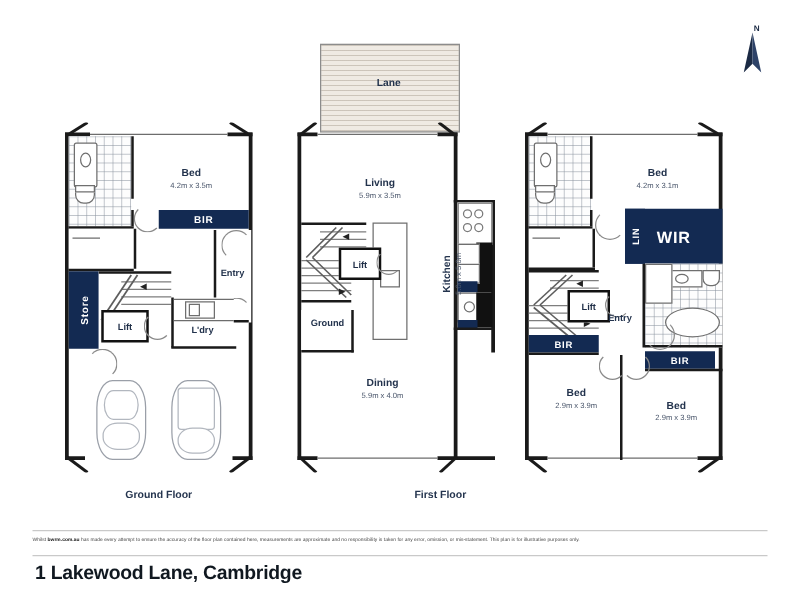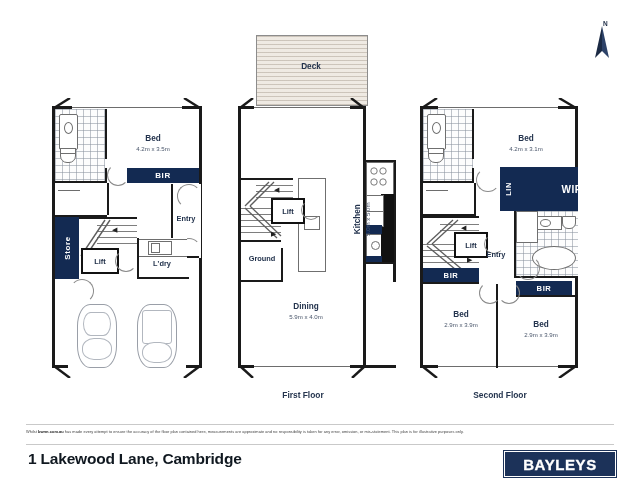--- a/index.html
+++ b/index.html
@@ -178,46 +178,51 @@
 
     <div class="dooric" style="left:18px;top:181px;width:22px;height:22px;transform:rotate(180deg);"></div>
 
     <div class="carbody" style="left:25px;top:206px;width:38px;height:62px;"></div>
     <div class="carin" style="left:31px;top:214px;width:26px;height:22px;"></div>
     <div class="carin" style="left:30px;top:240px;width:28px;height:20px;border-radius:12px/10px;"></div>
     <div class="carbody" style="left:85px;top:206px;width:38px;height:62px;"></div>
     <div class="carin" style="left:90px;top:212px;width:28px;height:32px;border-radius:3px;"></div>
     <div class="carin" style="left:90px;top:244px;width:28px;height:19px;border-radius:12px/10px;"></div>
 
+    <div class="floorlbl" style="left:-10px;top:292px;width:170px;">Ground Floor</div>
   </div>
 
   <div class="plan" id="first" style="left:238px;top:98px;width:160px;height:270px;">
 
     <div class="deckhatch" style="left:18px;top:-63px;width:110px;height:69px;"></div>
     <div class="lbl" style="left:33px;top:-36px;width:80px;">
-      <span class="nm">Deck</span>
+      <span class="nm">Lane</span>
     </div>
 
     <div class="wall" style="left:0;top:8px;width:3px;height:262px;"></div>
     <div class="wall" style="left:125px;top:8px;width:3px;height:122px;"></div>
     <div class="wall" style="left:0;top:8px;width:16px;height:3px;"></div>
     <div class="wall" style="left:112px;top:8px;width:16px;height:3px;"></div>
     <div class="thin" style="left:16px;top:9px;width:96px;height:1px;"></div>
     <svg style="position:absolute;left:0;top:0;" width="130" height="18">
       <line x1="2" y1="10" x2="15" y2="0" stroke="#1a1a1a" stroke-width="2.4"></line>
       <line x1="126" y1="10" x2="113" y2="0" stroke="#1a1a1a" stroke-width="2.4"></line>
     </svg>
     <div class="wall" style="left:0;top:267px;width:16px;height:3px;"></div>
     <div class="wall" style="left:112px;top:267px;width:46px;height:3px;"></div>
     <div class="thin" style="left:16px;top:268px;width:96px;height:1px;"></div>
     <svg style="position:absolute;left:0;top:258px;" width="130" height="22">
       <line x1="2" y1="10" x2="15" y2="22" stroke="#1a1a1a" stroke-width="2.4"></line>
       <line x1="114" y1="22" x2="127" y2="10" stroke="#1a1a1a" stroke-width="2.4"></line>
     </svg>
 
+    <div class="lbl" style="left:26px;top:44px;width:80px;">
+      <span class="nm">Living</span>
+      <span class="dim">5.9m x 3.5m</span>
+    </div>
 
     <div class="wall" style="left:125px;top:62px;width:33px;height:2px;"></div>
     <div class="wall" style="left:155px;top:62px;width:3px;height:122px;"></div>
     <div class="fix" style="left:128px;top:64px;width:26px;height:32px;"></div>
     <svg style="position:absolute;left:131px;top:68px;" width="20" height="24">
       <circle cx="5" cy="5" r="3.2" fill="none" stroke="#7a7a7a" stroke-width="1"></circle>
       <circle cx="14" cy="5" r="3.2" fill="none" stroke="#7a7a7a" stroke-width="1"></circle>
       <circle cx="5" cy="16" r="3.2" fill="none" stroke="#7a7a7a" stroke-width="1"></circle>
       <circle cx="14" cy="16" r="3.2" fill="none" stroke="#7a7a7a" stroke-width="1"></circle>
     </svg>
@@ -272,21 +277,21 @@
     </div>
     <div class="wall" style="left:43px;top:150px;width:2px;height:34px;"></div>
     <div class="wall" style="left:3px;top:182px;width:42px;height:2px;"></div>
 
     <div class="lbl" style="left:28px;top:204px;width:80px;">
       <span class="nm">Dining</span>
       <span class="dim">5.9m x 4.0m</span>
     </div>
     <div class="wall" style="left:125px;top:166px;width:3px;height:104px;"></div>
 
-    <div class="floorlbl" style="left:-5px;top:292px;width:140px;">First Floor</div>
+    <div class="floorlbl" style="left:-5px;top:292px;width:140px;text-align:right;">First Floor</div>
   </div>
 
   <div class="plan" id="second" style="left:420px;top:98px;width:160px;height:270px;">
 
     <div class="wall" style="left:0;top:8px;width:3px;height:262px;"></div>
     <div class="wall" style="left:155px;top:8px;width:3px;height:262px;"></div>
     <div class="wall" style="left:0;top:8px;width:18px;height:3px;"></div>
     <div class="wall" style="left:138px;top:8px;width:20px;height:3px;"></div>
     <div class="thin" style="left:18px;top:9px;width:120px;height:1px;"></div>
     <svg style="position:absolute;left:0;top:0;" width="160" height="18">
@@ -314,21 +319,21 @@
     <div class="wall" style="left:54px;top:85px;width:2px;height:31px;"></div>
     <div class="wall" style="left:3px;top:116px;width:53px;height:2px;"></div>
 
     <div class="lbl" style="left:60px;top:36px;width:92px;">
       <span class="nm">Bed</span>
       <span class="dim">4.2m x 3.1m</span>
     </div>
     <div class="dooric" style="left:56px;top:70px;width:22px;height:22px;"></div>
 
     <div class="navy" style="left:80px;top:69px;width:78px;height:44px;">
-      <span style="font-size:10px;padding-left:33px;">WIR</span>
+      <span style="font-size:13px;">WIR</span>
     </div>
     <div class="navy" style="left:80px;top:69px;width:16px;height:44px;">
       <span class="rot" style="font-size:7.4px;">LIN</span>
     </div>
 
     <div class="tile" style="left:96px;top:113px;width:62px;height:67px;"></div>
     <div class="fix" style="left:110px;top:118px;width:30px;height:12px;"></div>
     <div class="fixr" style="left:120px;top:121px;width:9px;height:6px;"></div>
     <div class="fix" style="left:142px;top:118px;width:12px;height:11px;border-radius:0 0 6px 6px;"></div>
     <div class="fixr" style="left:112px;top:148px;width:42px;height:22px;"></div>
@@ -380,24 +385,20 @@
     <div class="lbl" style="left:8px;top:212px;width:66px;">
       <span class="nm">Bed</span>
       <span class="dim">2.9m x 3.9m</span>
     </div>
 
     <div class="lbl" style="left:88px;top:222px;width:66px;">
       <span class="nm">Bed</span>
       <span class="dim">2.9m x 3.9m</span>
     </div>
 
-    <div class="floorlbl" style="left:0px;top:292px;width:160px;">Second Floor</div>
   </div>
 
   <div id="rule"></div>
   <div id="disclaimer"><span>Whilst </span><b>bwrm.com.au</b><span> has made every attempt to ensure the accuracy of the floor plan contained here, measurements are approximate and no responsibility is taken for any error, omission, or mis-statement. This plan is for illustrative purposes only.</span></div>
   <div id="rule2"></div>
   <div id="addr">1 Lakewood Lane, Cambridge</div>
-  <div id="logo">
-    <span>BAYLEYS</span>
-  </div>
 
 </div>
 
 </body></html>

